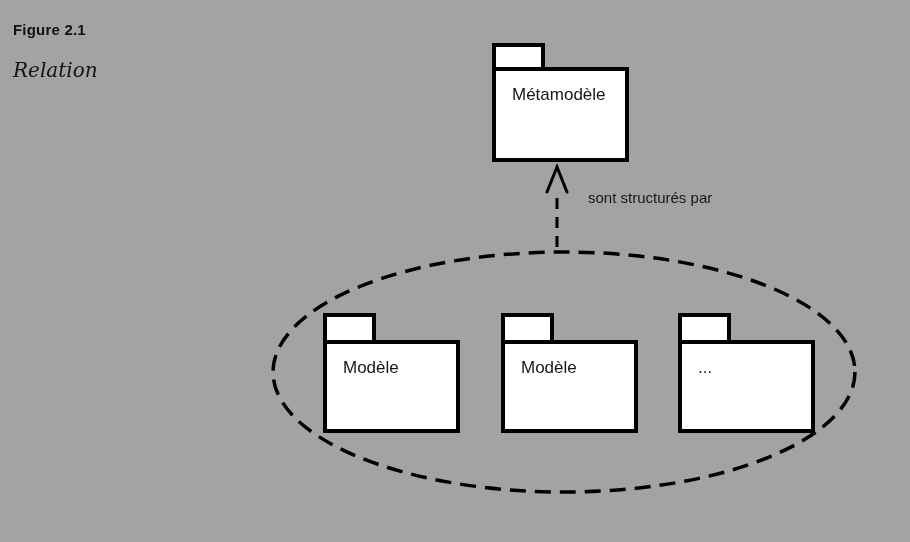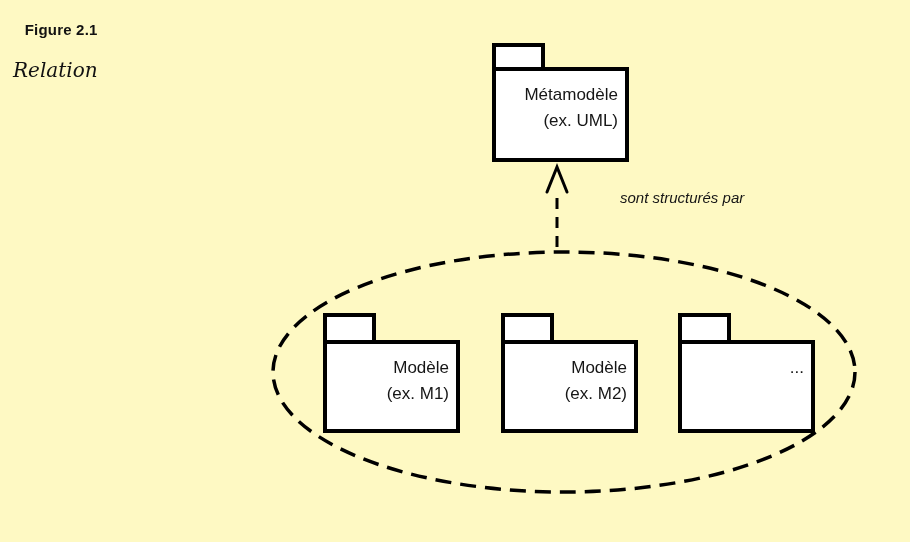--- a/index.html
+++ b/index.html
@@ -1,23 +1,22 @@
 <!DOCTYPE html>
 <html><head>
 <meta charset="utf-8">
 <style>
   html, body { margin: 0; padding: 0; background: #ffffff; }
   .canvas {
     position: relative;
     width: 910px;
     height: 542px;
-    background: #fef9c3;
+    background: #a3a3a3;
     font-family: "Liberation Sans", sans-serif;
     overflow: hidden;
-    text-align: right;
   }
 
   
   .caption { position: absolute; left: 13px; top: 21px; color: #121212; }
   .fig-label {
     font-family: "Liberation Sans", sans-serif;
     font-weight: bold;
     font-size: 15px;
     letter-spacing: 0.2px;
     margin-bottom: 12px;
@@ -42,36 +41,34 @@
     border: 4px solid #000000;
     border-bottom: none;
   }
   .pkg-body {
     position: absolute;
     box-sizing: border-box;
     background: #ffffff;
     border: 4px solid #000000;
   }
   .pkg-text {
-    padding: 11px 7px;
+    padding: 11px 16px;
     font-size: 17px;
     line-height: 26px;
     color: #161616;
     white-space: nowrap;
   }
 
   .relation-label {
     position: absolute;
     left: 588px;
     top: 189px;
-    font-style: italic;
     font-size: 15px;
     color: #161616;
     white-space: nowrap;
-    margin-left: 32px;
   }
 </style>
 </head>
 <body>
 
 <div class="canvas">
 
   <div class="caption">
     <div class="fig-label">Figure 2.1</div>
     <div class="fig-line">Relation</div>
@@ -81,43 +78,40 @@
     <ellipse cx="564" cy="372" rx="291" ry="120" fill="none" stroke="#000000" stroke-width="3.5" stroke-dasharray="16 9"></ellipse>
     <line x1="557" y1="247" x2="557" y2="196" stroke="#000000" stroke-width="3" stroke-dasharray="11 8"></line>
     <polyline points="547,192 557,167 567,192" fill="none" stroke="#000000" stroke-width="3" stroke-linecap="round" stroke-linejoin="miter"></polyline>
   </svg>
 
   <div>
     <div class="pkg-tab" style="left:492px; top:43px; width:53px; height:24px;"></div>
     <div class="pkg-body" style="left:492px; top:67px; width:137px; height:95px;">
       <div class="pkg-text">
         <div>Métamodèle</div>
-        <div>(ex. UML)</div>
       </div>
     </div>
   </div>
 
   <div class="relation-label">sont structurés par</div>
 
   <div>
     <div class="pkg-tab" style="left:323px; top:313px; width:53px; height:27px;"></div>
     <div class="pkg-body" style="left:323px; top:340px; width:137px; height:93px;">
       <div class="pkg-text">
         <div>Modèle</div>
-        <div>(ex. M1)</div>
       </div>
     </div>
   </div>
 
   <div>
     <div class="pkg-tab" style="left:501px; top:313px; width:53px; height:27px;"></div>
     <div class="pkg-body" style="left:501px; top:340px; width:137px; height:93px;">
       <div class="pkg-text">
         <div>Modèle</div>
-        <div>(ex. M2)</div>
       </div>
     </div>
   </div>
 
   <div>
     <div class="pkg-tab" style="left:678px; top:313px; width:53px; height:27px;"></div>
     <div class="pkg-body" style="left:678px; top:340px; width:137px; height:93px;">
       <div class="pkg-text">
         <div>...</div>
         <div></div>

